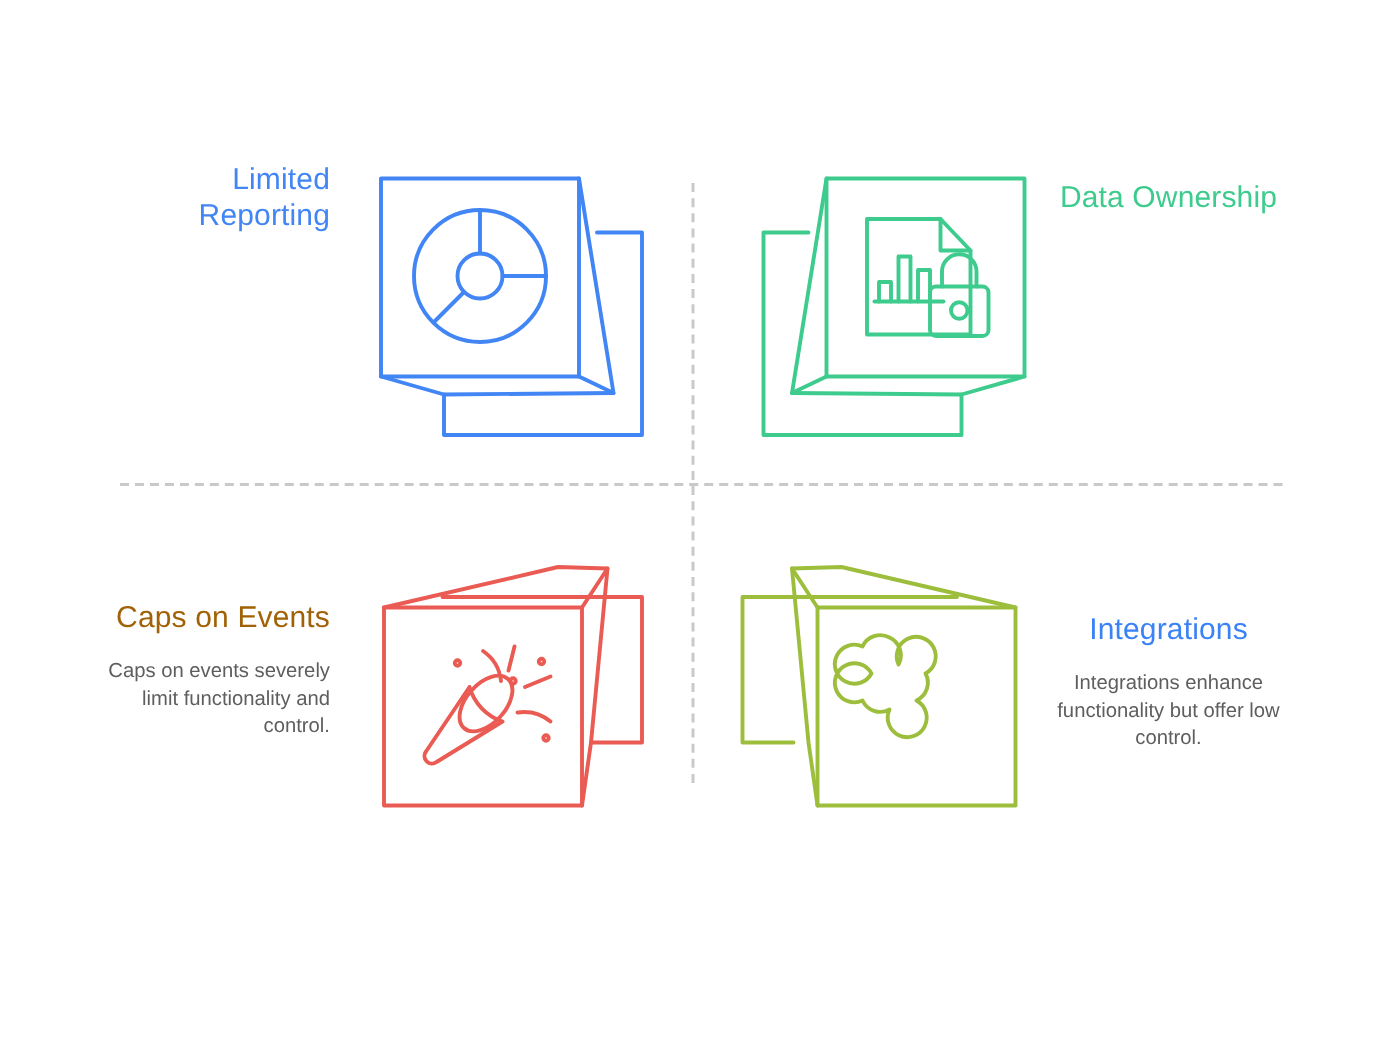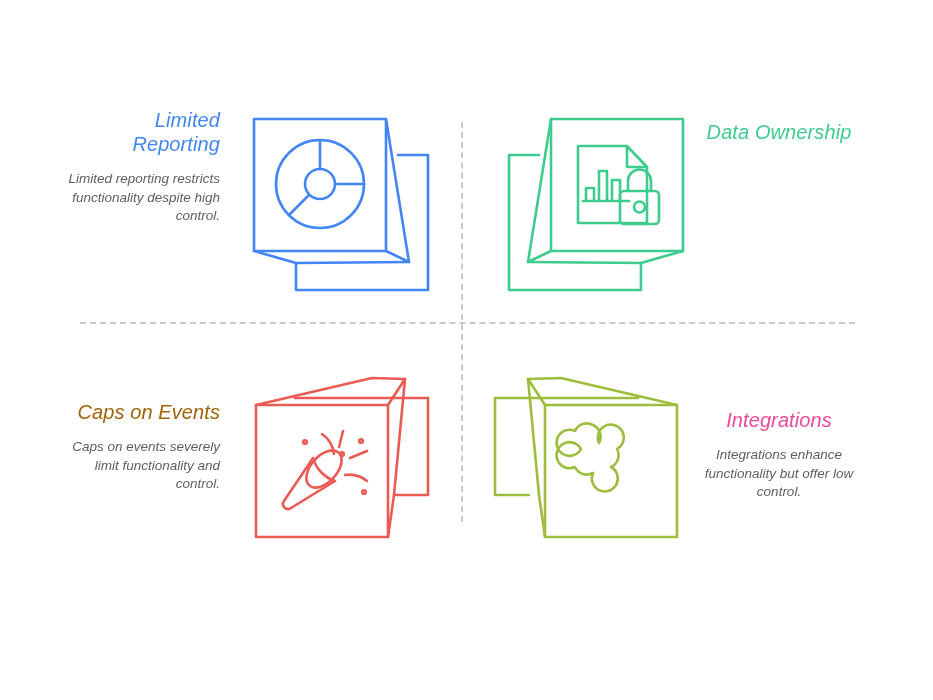--- a/index.html
+++ b/index.html
@@ -14,21 +14,20 @@
     font-family: "Liberation Sans", sans-serif;
     -webkit-font-smoothing: antialiased;
     overflow: hidden;
   }
 
   .canvas {
     position: relative;
     width: 933px;
     height: 700px;
     background: #ffffff;
-    font-style: italic;
   }
 
   
   .divider-h {
     position: absolute;
     left: 80px;
     top: 322px;
     width: 775px;
     height: 0;
     border-top: 2px dashed #c9c9c9;
@@ -86,21 +85,20 @@
 </head>
 <body>
 
 <div class="canvas">
 
   <div class="divider-h"></div>
   <div class="divider-v"></div>
 
   <div class="textblock right-align" id="tb-limited-reporting">
     <h2 class="q-title" style="color:#4285f4">Limited Reporting</h2>
-    <p class="q-body">Limited reporting restricts functionality despite high control.</p>
   </div>
 
   <div class="illus" id="il-limited-reporting">
     <svg viewBox="0 0 200 200" fill="none" stroke="#4285f4" stroke-width="2.6" stroke-linejoin="round" stroke-linecap="round">
 
       <path d="M148 50 L178 50 L178 185 L46 185 L46 158"></path>
 
       <rect x="4" y="14" width="132" height="132"></rect>
 
       <path d="M136 14 L159 157 L136 146"></path>
@@ -168,21 +166,21 @@
       <line x1="93" y1="86" x2="89" y2="102"></line>
       <circle cx="92" cy="109" r="1.8"></circle>
       <circle cx="55" cy="97" r="1.8"></circle>
       <circle cx="111" cy="96" r="1.8"></circle>
       <circle cx="114" cy="147" r="1.8"></circle>
       <line x1="100" y1="113" x2="117" y2="106"></line>
     </svg>
   </div>
 
   <div class="textblock left-align" id="tb-integrations">
-    <h2 class="q-title" style="color:#ec4899">Integrations</h2>
+    <h2 class="q-title" style="color:#3b82f6">Integrations</h2>
     <p class="q-body">Integrations enhance functionality but offer low control.</p>
   </div>
 
   <div class="illus" id="il-integrations">
     <svg viewBox="0 0 200 200" fill="none" stroke="#9cbe3c" stroke-width="2.6" stroke-linejoin="round" stroke-linecap="round">
 
       <path d="M151 53 L8 53 L8 150 L42 150"></path>
 
       <rect x="58" y="60" width="132" height="132"></rect>
 

